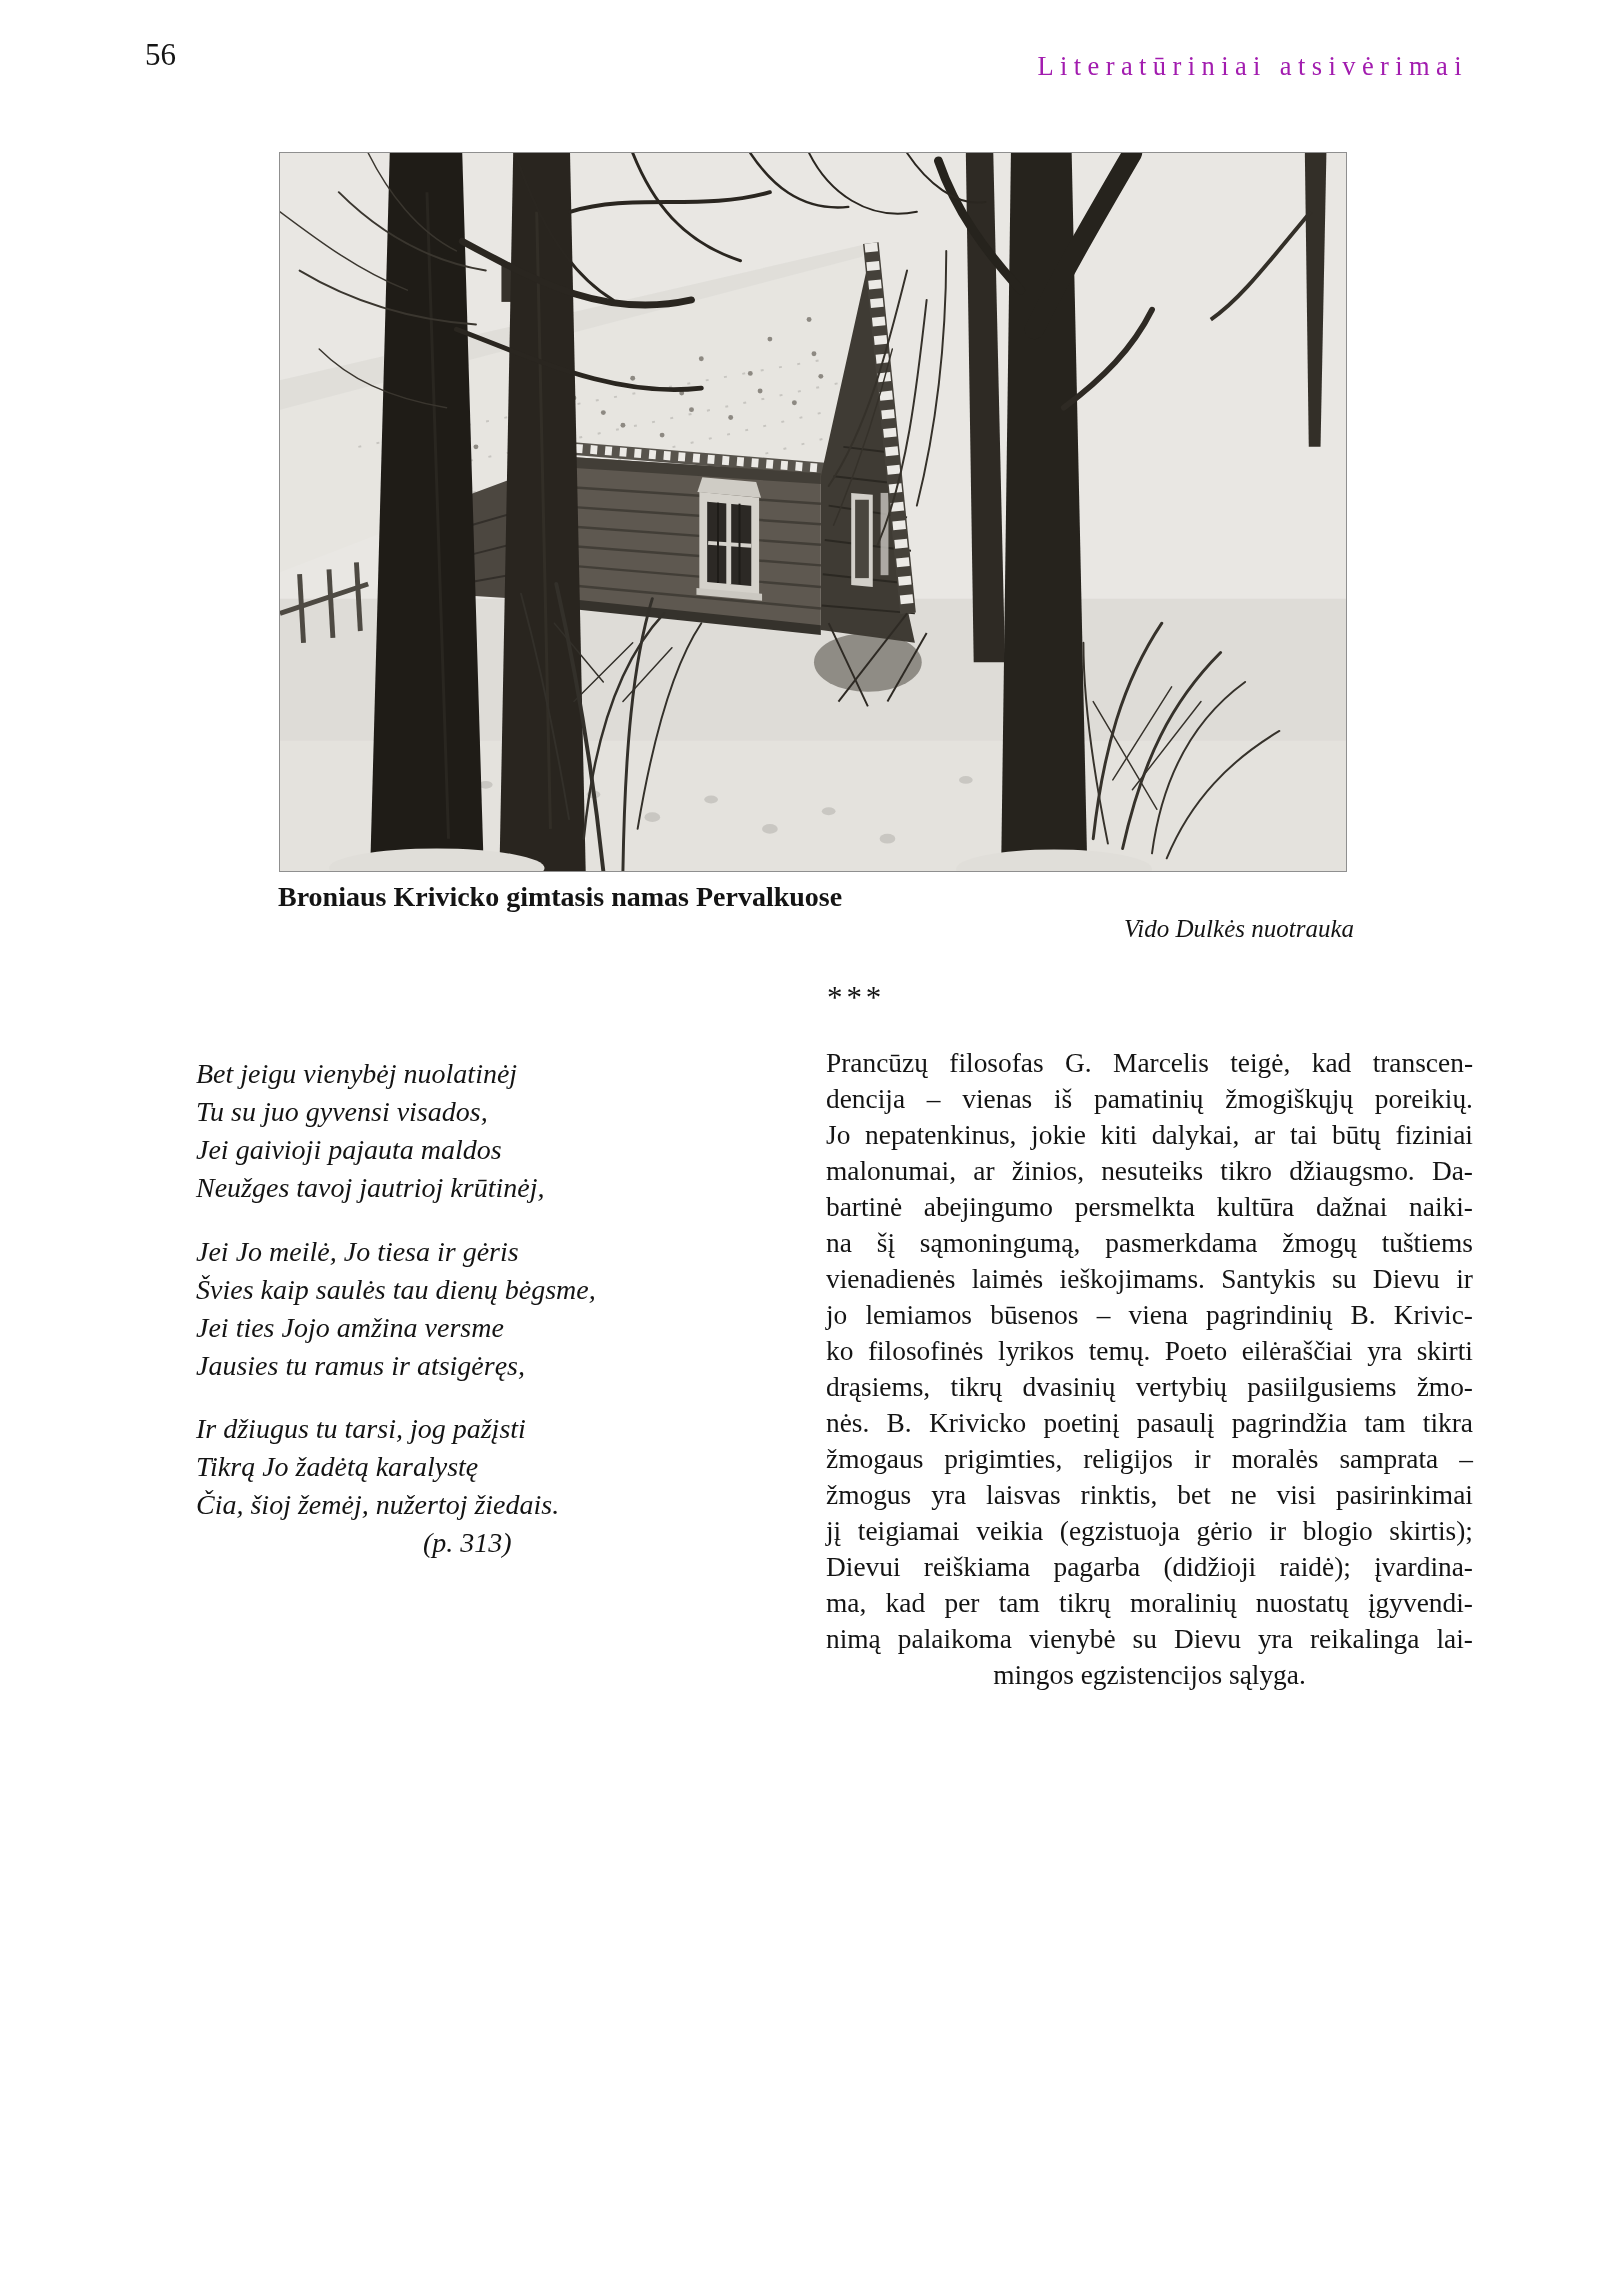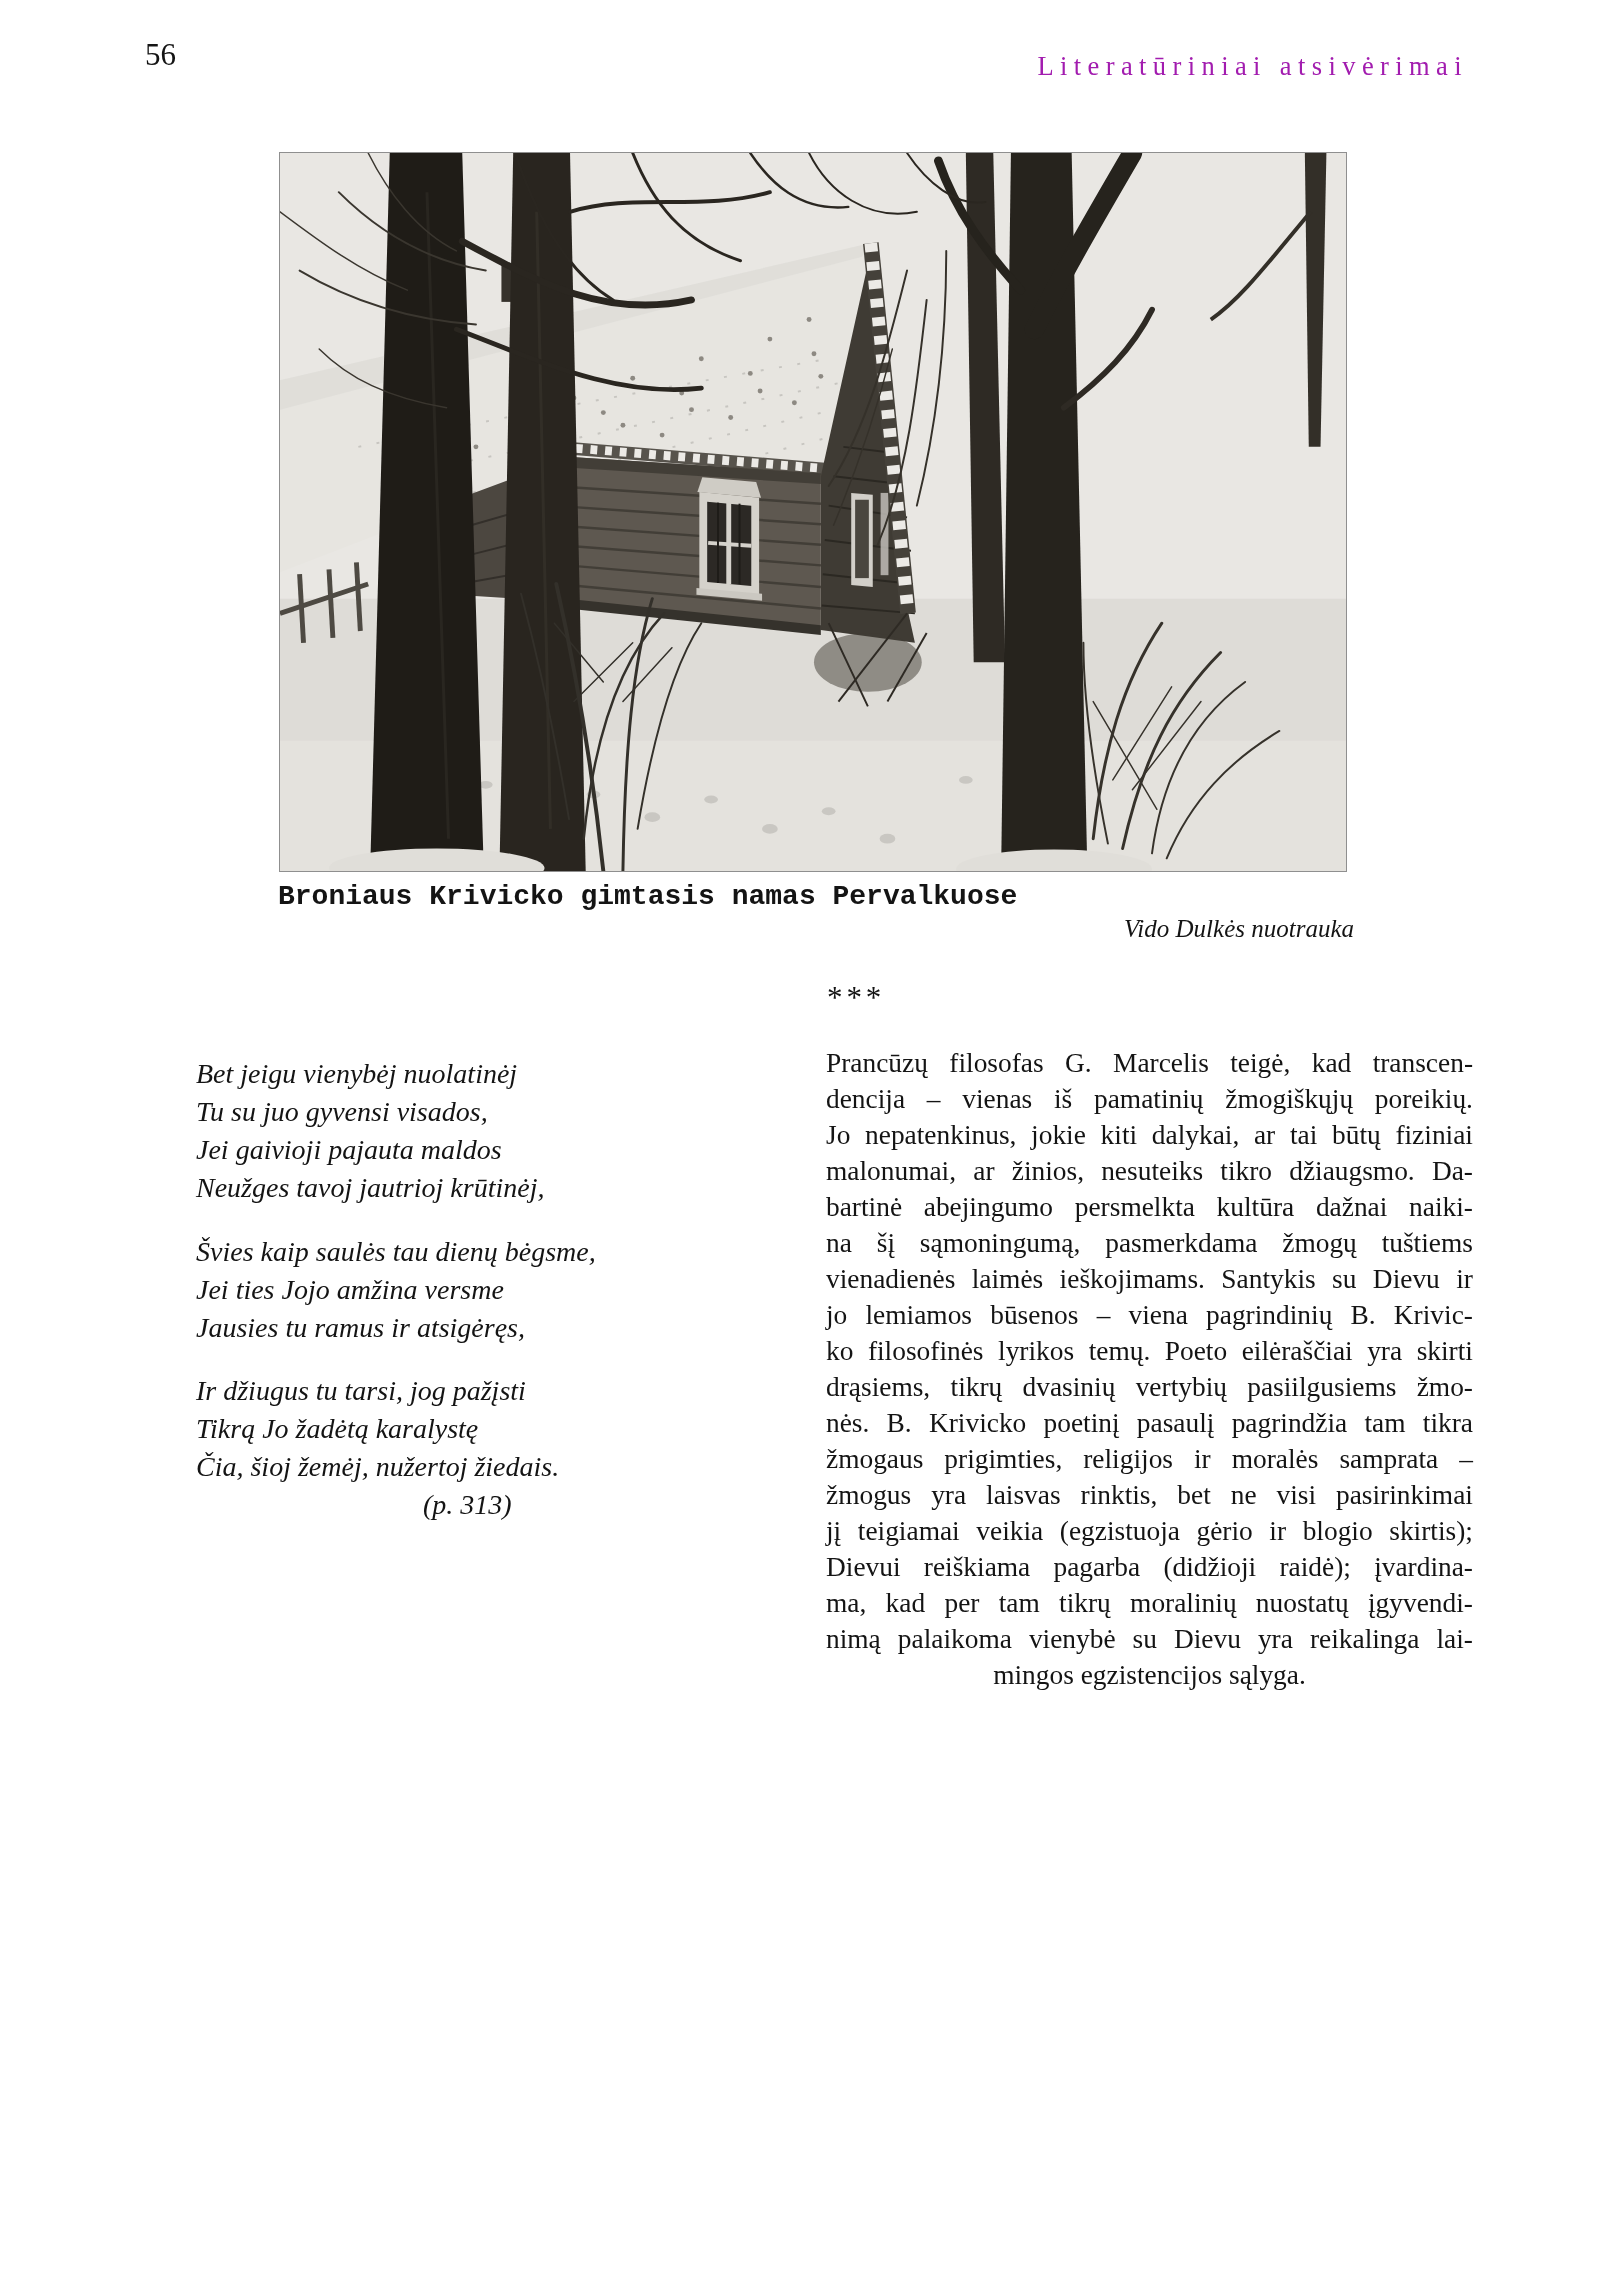--- a/index.html
+++ b/index.html
@@ -2,21 +2,21 @@
 <html><head>
 <meta charset="utf-8">
 <style>
   html,body{margin:0;padding:0;background:#ffffff;}
   body{width:1621px;height:2293px;position:relative;font-family:"Liberation Serif","DejaVu Serif",serif;color:#141414;}
   .abs{position:absolute;}
   #page-number{left:145px;top:37px;font-size:31px;}
   #running-header{right:153px;top:51px;font-size:26.5px;letter-spacing:6.4px;color:#a21caf;}
   #photo-frame{left:279px;top:152px;width:1066px;height:718px;border:1px solid #8f8f8f;overflow:hidden;background:#e9e7e3;}
   #photo-frame svg{display:block;width:100%;height:100%;}
-  #photo-caption{left:278px;top:881px;font-size:28px;font-weight:bold;font-family:Liberation Mono, monospace;}
+  #photo-caption{left:278px;top:881px;font-size:28px;font-weight:bold;}
   #photo-credit{right:267px;top:915px;font-size:25px;font-style:italic;}
   #section-separator{left:827px;top:980px;font-size:31px;letter-spacing:3.9px;}
   #poem{left:196px;top:1055px;font-size:28px;font-style:italic;line-height:38px;width:549px;}
   .stanza{margin:0 0 25.5px 0;}
   .stanza:last-child{margin-bottom:0;}
   .poem-line{white-space:nowrap;}
   #poem-page-ref{margin-left:227px;}
   #article{left:826px;top:1045px;width:647px;font-size:27.4px;line-height:36px;}
   .jline{display:flex;justify-content:space-between;height:36px;}
   .jline span{white-space:nowrap;}
@@ -225,20 +225,21 @@
   <div class="abs" id="section-separator">***</div>
 
   <div class="abs" id="poem">
     <div class="stanza">
       <div class="poem-line">Bet jeigu vienybėj nuolatinėj</div>
       <div class="poem-line">Tu su juo gyvensi visados,</div>
       <div class="poem-line">Jei gaivioji pajauta maldos</div>
       <div class="poem-line">Neužges tavoj jautrioj krūtinėj,</div>
     </div>
     <div class="stanza">
+      <div class="poem-line">Jei Jo meilė, Jo tiesa ir gėris</div>
       <div class="poem-line">Švies kaip saulės tau dienų bėgsme,</div>
       <div class="poem-line">Jei ties Jojo amžina versme</div>
       <div class="poem-line">Jausies tu ramus ir atsigėręs,</div>
     </div>
     <div class="stanza">
       <div class="poem-line">Ir džiugus tu tarsi, jog pažįsti</div>
       <div class="poem-line">Tikrą Jo žadėtą karalystę</div>
       <div class="poem-line">Čia, šioj žemėj, nužertoj žiedais.</div>
       <div class="poem-line" id="poem-page-ref">(p. 313)</div>
     </div>

